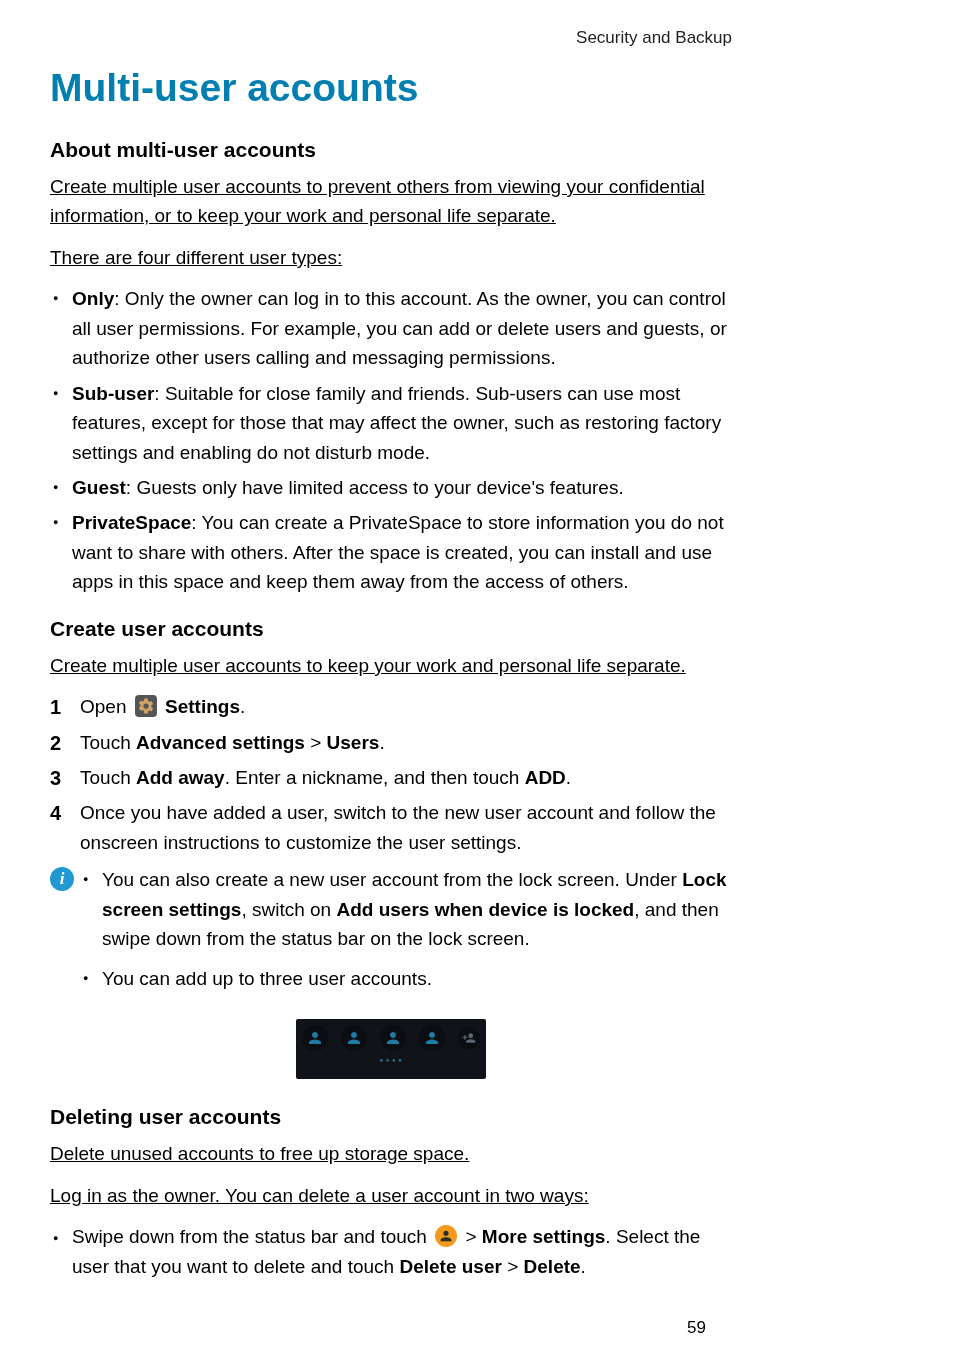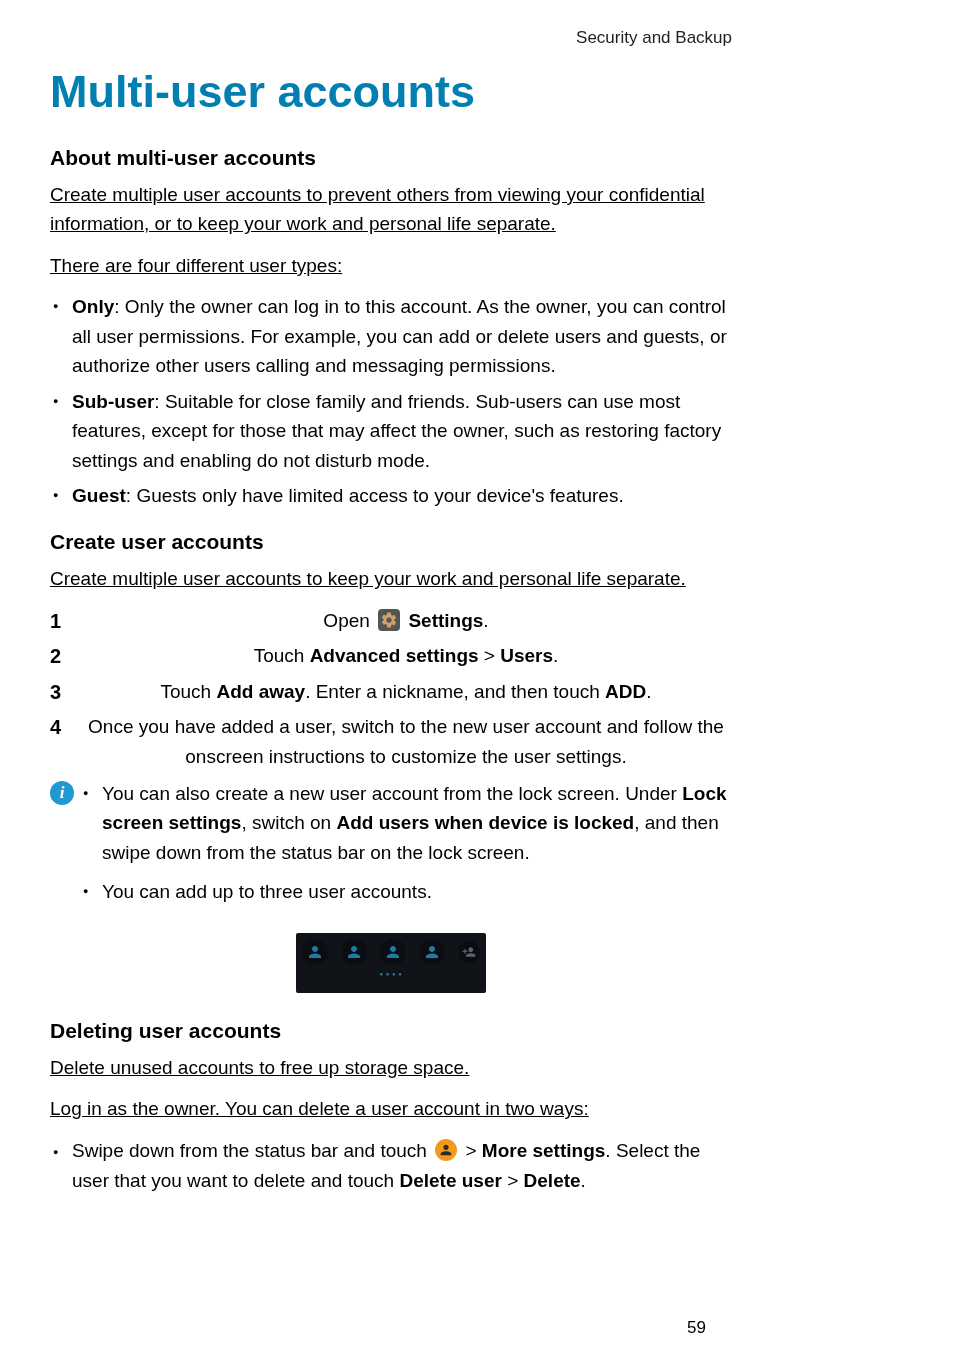--- a/index.html
+++ b/index.html
@@ -1,26 +1,26 @@
 <!DOCTYPE html>
 <html><head>
   <meta charset="utf-8">
   <style>
     * { box-sizing: border-box; margin: 0; padding: 0; }
     html, body { width: 954px; background: #fff; font-family: Arial, Helvetica, sans-serif; color: #000; }
     .page { width: 756px; min-height: 1350px; padding: 28px 24px 0 50px; position: relative; }
     .running-header { text-align: right; font-size: 17px; color: #222; margin-bottom: 18px; }
-    .h1 { font-size: 45px; font-weight: 700; color: #007fb0; margin-top: 10px; margin-bottom: 28px; }
+    .h1 { font-size: 39px; font-weight: 700; color: #007fb0; margin-top: 10px; margin-bottom: 28px; }
     .h2 { font-size: 21px; font-weight: 700; color: #000; margin-top: 10px; margin-bottom: 10px; }
     .para { font-size: 19px; line-height: 1.55; margin-bottom: 12px; color: #000; text-decoration: underline; }
     ul.user-types { list-style: none; margin: 0 0 8px 0; }
     ul.user-types > li { font-size: 19px; line-height: 1.55; padding-left: 22px; position: relative; margin-bottom: 6px; }
     ul.user-types > li::before { content: "\25CF"; font-size: 9px; position: absolute; left: 3px; top: 8px; }
     .bold { font-weight: 700; }
-    ol.steps { list-style: none; counter-reset: step; margin: 10px 0 6px 0; text-align: center; }
+    ol.steps { list-style: none; counter-reset: step; margin: 10px 0 6px 0; }
     ol.steps > li { font-size: 19px; line-height: 1.55; padding-left: 30px; position: relative; margin-bottom: 6px; }
     ol.steps > li::before { counter-increment: step; content: counter(step); font-weight: 700; font-size: 20px; position: absolute; left: 0; top: 0; }
     .icon-settings {
       display: inline-block; width: 22px; height: 22px; vertical-align: -4px;
       background: #555; border-radius: 4px; position: relative; margin: 0 3px;
     }
     .icon-settings svg { position: absolute; top: 2px; left: 2px; }
     .info-block { display: flex; align-items: flex-start; margin: 8px 0 16px 0; }
     .info-icon {
       flex: 0 0 24px; width: 24px; height: 24px; border-radius: 50%;
@@ -58,20 +58,21 @@
   <h1 class="h1">Multi-user accounts</h1>
 
   <div class="section">
     <h2 class="h2">About multi-user accounts</h2>
     <p class="para">Create multiple user accounts to prevent others from viewing your confidential information, or to keep your work and personal life separate.</p>
     <p class="para">There are four different user types:</p>
     <ul class="user-types">
       <li><span class="bold">Only</span><span>: Only the owner can log in to this account. As the owner, you can control all user permissions. For example, you can add or delete users and guests, or authorize other users calling and messaging permissions.</span></li>
       <li><span class="bold">Sub-user</span><span>: Suitable for close family and friends. Sub-users can use most features, except for those that may affect the owner, such as restoring factory settings and enabling do not disturb mode.</span></li>
       <li><span class="bold">Guest</span><span>: Guests only have limited access to your device's features.</span></li>
+      <li><span class="bold">PrivateSpace</span><span>: You can create a PrivateSpace to store information you do not want to share with others. After the space is created, you can install and use apps in this space and keep them away from the access of others.</span></li>
     </ul>
   </div>
 
   <div class="section">
     <h2 class="h2">Create user accounts</h2>
     <p class="para">Create multiple user accounts to keep your work and personal life separate.</p>
     <ol class="steps">
       <li>
         <span>Open </span><span class="icon-settings"><svg width="18" height="18" viewBox="0 0 24 24">
               <path fill="#d0a26a" d="M19.14,12.94a7,7,0,0,0,0-1.88l2-1.55a.5.5,0,0,0,.12-.64l-1.9-3.29a.5.5,0,0,0-.6-.22l-2.35.94a7,7,0,0,0-1.63-.94l-.36-2.49A.5.5,0,0,0,14,2H10a.5.5,0,0,0-.49.42L9.15,4.91a7,7,0,0,0-1.63.94L5.17,4.91a.5.5,0,0,0-.6.22L2.67,8.42a.5.5,0,0,0,.12.64l2,1.55a7,7,0,0,0,0,1.88l-2,1.55a.5.5,0,0,0-.12.64l1.9,3.29a.5.5,0,0,0,.6.22l2.35-.94a7,7,0,0,0,1.63.94l.36,2.49A.5.5,0,0,0,10,22h4a.5.5,0,0,0,.49-.42l.36-2.49a7,7,0,0,0,1.63-.94l2.35.94a.5.5,0,0,0,.6-.22l1.9-3.29a.5.5,0,0,0-.12-.64ZM12,15.5A3.5,3.5,0,1,1,15.5,12,3.5,3.5,0,0,1,12,15.5Z"></path>

